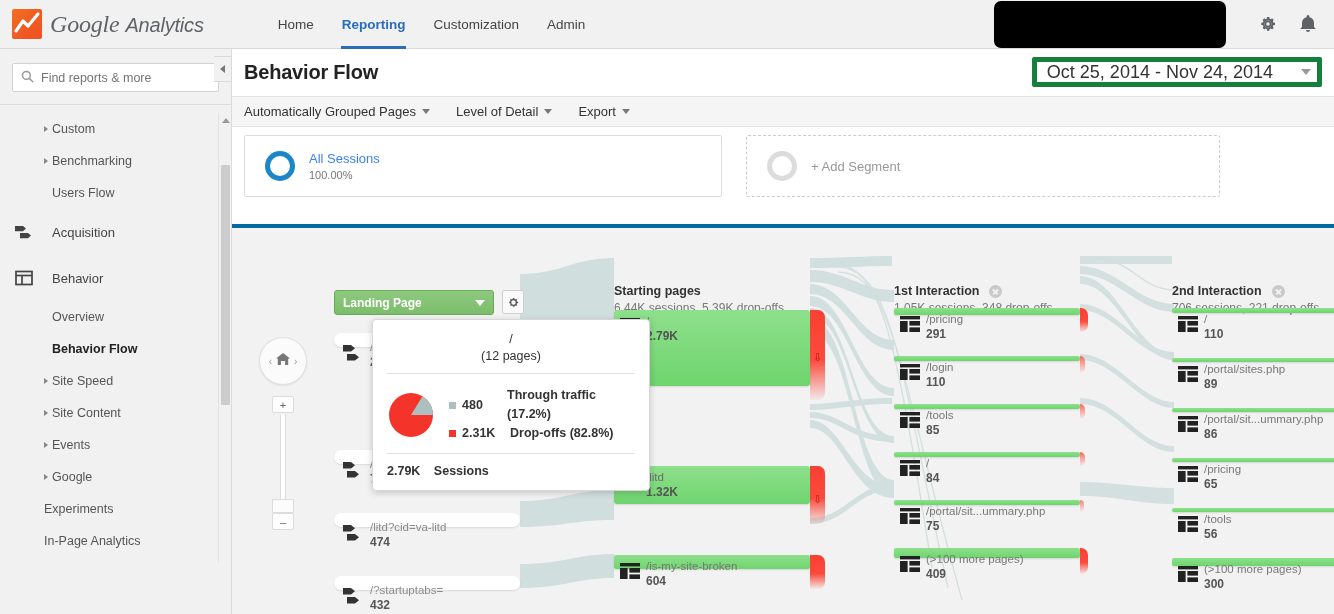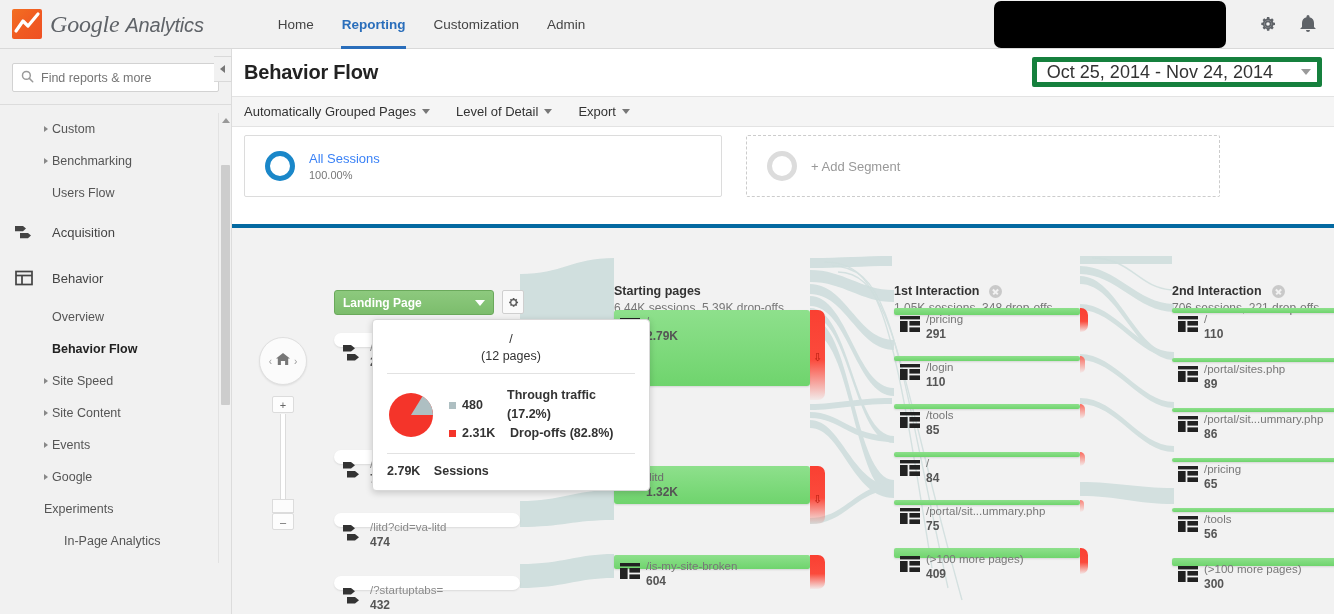--- a/index.html
+++ b/index.html
@@ -328,21 +328,21 @@
       <span class="caret"></span>
       <span>Events</span>
     </div>
     <div class="nav-item sub">
       <span class="caret"></span>
       <span>Google</span>
     </div>
     <div class="nav-item sub" style="padding-left:44px">
       <span>Experiments</span>
     </div>
-    <div class="nav-item sub" style="padding-left:64px">
+    <div class="nav-item sub" style="padding-left:44px">
       <span>In-Page Analytics</span>
     </div>
   </div>
 </div>
 
 <div class="collapse-tab">
   <span>
     <svg width="8" height="10" viewBox="0 0 8 10">
         <polygon points="6,1 6,9 1,5" fill="#777"></polygon>
       </svg>

